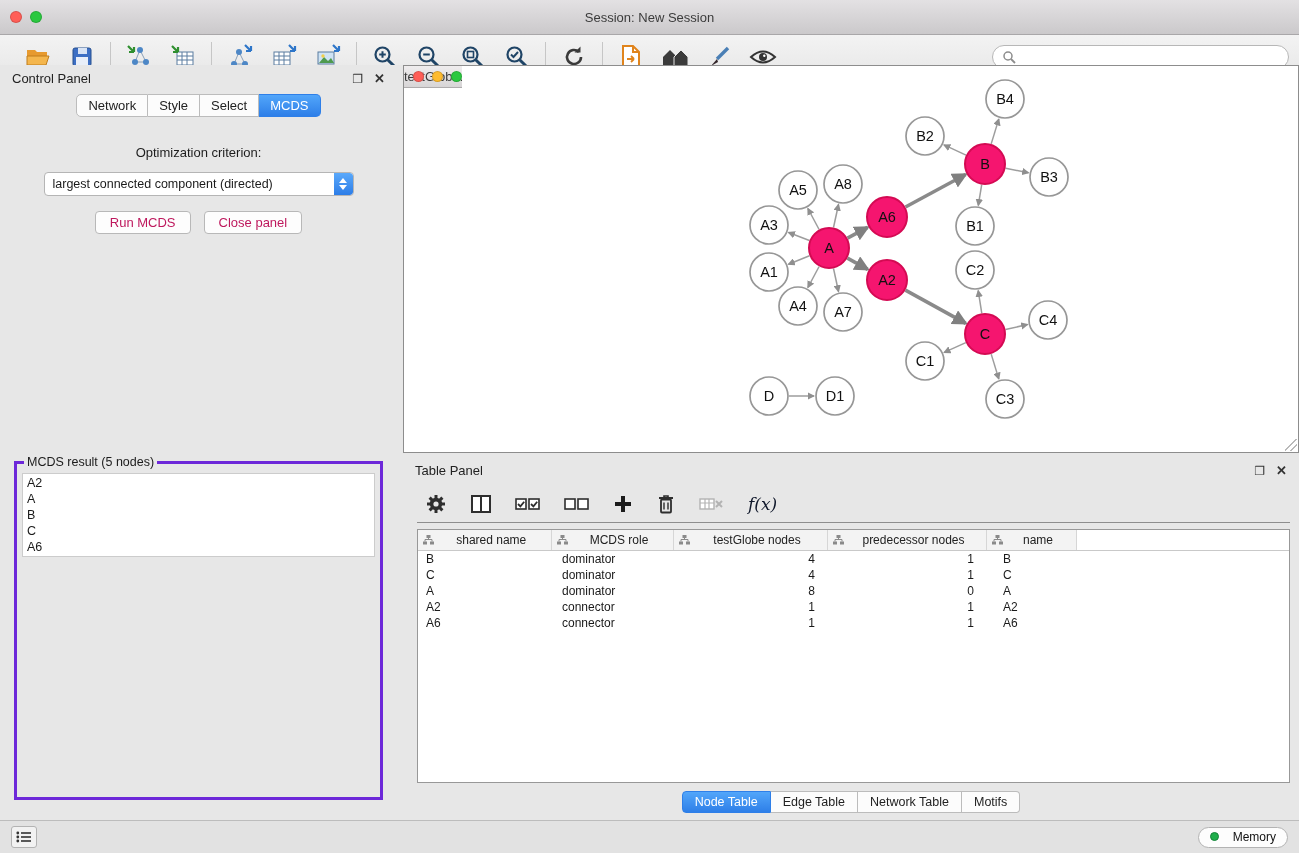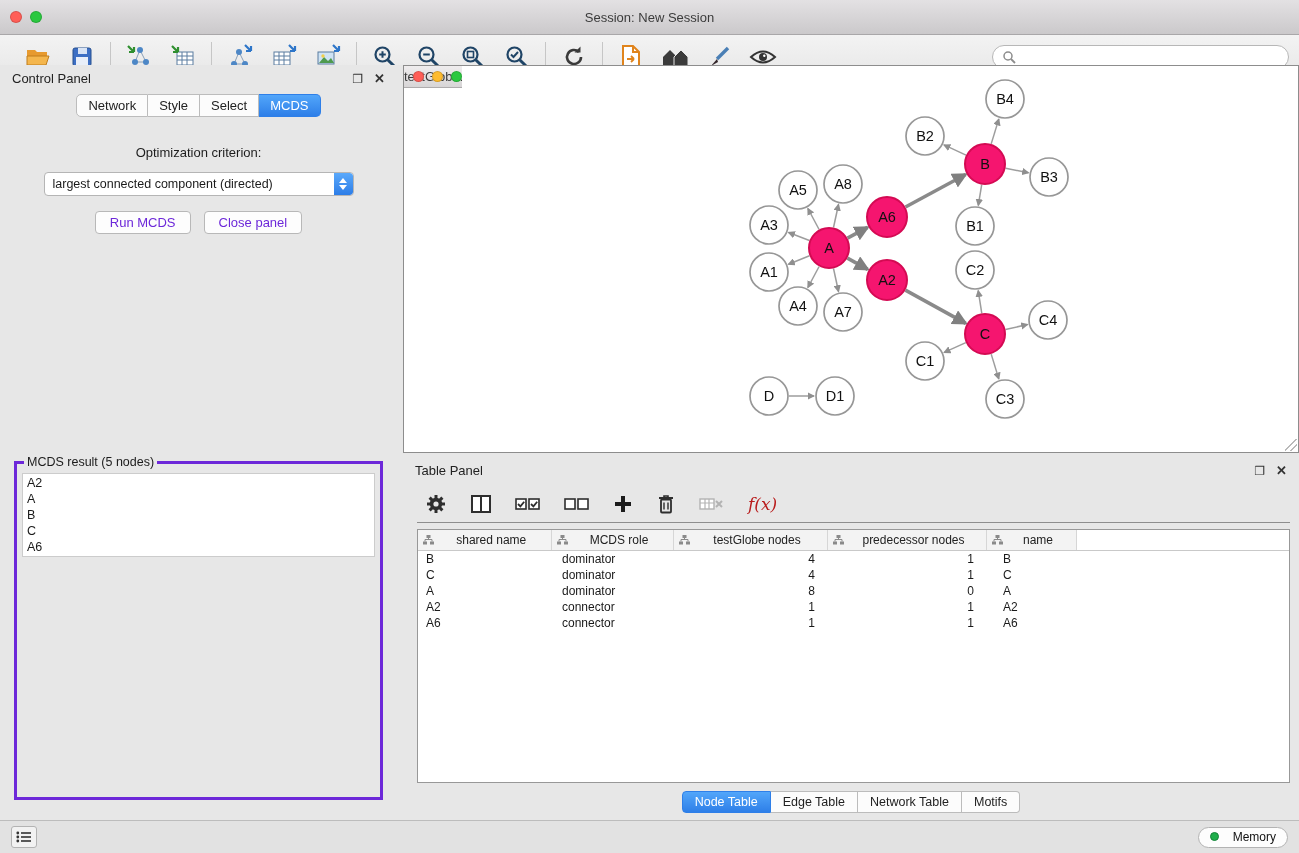--- a/index.html
+++ b/index.html
@@ -44,21 +44,21 @@
   .cp-tab:last-child { border-radius:0 5px 5px 0; }
   .cp-tab.active { background:linear-gradient(#52a6fa,#2e7fe8); border-color:#2e7fe8; color:#fff; }
   .cp-content { text-align:center; padding-top:18px; }
   .cp-label { font-size:13px; color:#1d1d1d; margin-bottom:12px; }
   .dropdown { width:310px; height:24px; margin:0 auto 15px; background:#fff; border:1px solid #b5b5b5; border-radius:4px; display:flex; align-items:center; overflow:hidden; }
   .dropdown .dd-text { flex:1; font-size:12.5px; text-align:left; padding:0 8px; white-space:nowrap; }
   .dd-stepper { width:19px; align-self:stretch; background:linear-gradient(#5aa9fb,#2d7de7); display:flex; flex-direction:column; align-items:center; justify-content:center; gap:2px; border-radius:0 3px 3px 0; }
   .tri-up { width:0; height:0; border-left:4px solid transparent; border-right:4px solid transparent; border-bottom:5px solid #fff; }
   .tri-down { width:0; height:0; border-left:4px solid transparent; border-right:4px solid transparent; border-top:5px solid #fff; }
   .cp-buttons { display:flex; justify-content:center; gap:13px; }
-  .btn { font-size:13px; padding:3px 14px; background:#fdfdfd; border:1px solid #b8b8b8; border-radius:4px; color:#6d28d9; }
+  .btn { font-size:13px; padding:3px 14px; background:#fdfdfd; border:1px solid #b8b8b8; border-radius:4px; color:#be185d; }
   .cp-spacer { flex:1; }
   .result-fieldset { margin:0 14px 20px; height:345px; border:3px solid #6d28d9; padding:4px 5px 7px; display:flex;justify-content:flex-end; }
   .result-fieldset legend { font-size:12.5px; color:#1b1b1b; padding:0 3px; margin-left:2px; }
   .result-list { flex:1; background:#fff; border:1px solid #cccccc; overflow:auto; font-size:12.5px; padding:1px 4px; text-align:left; }
   .result-line { line-height:16px; }
 
   
   .network-window { height:388px; border:1px solid #8d8d8d; background:#fff; display:flex; position:relative; }
   .net-titlebar { height:22px; background:linear-gradient(#efedee,#d7d5d6); border-bottom:1px solid #aeacad; position:relative; display:flex; align-items:center; }
   .net-titlebar .lights { padding-left:9px; }
@@ -71,21 +71,21 @@
   .node { fill:#ffffff; stroke:#979797; stroke-width:1.7; }
   .node.mcds { fill:#f5156f; stroke:#d40a53; stroke-width:2; }
   .node-label { font-size:14.5px; fill:#111; text-anchor:middle; font-family:"Liberation Sans",sans-serif; }
   .resize-grip { position:absolute; right:1px; bottom:1px; width:12px; height:12px;
     background:linear-gradient(135deg, transparent 45%, #b9b9b9 45%, #b9b9b9 52%, transparent 52%, transparent 70%, #b9b9b9 70%, #b9b9b9 77%, transparent 77%); }
 
   
   .table-panel { flex:1; display:flex; flex-direction:column; padding-top:4px; }
   .tp-toolbar { height:37px; margin:2px 9px 0 14px; display:flex; align-items:center; gap:23px; padding:0 8px; border-bottom:1px solid #8e8e8e; }
   .tp-tool { display:flex; align-items:center; justify-content:center; height:28px; }
-  .fx-label { font-family:"DejaVu Serif", serif; font-style:italic; font-size:17px; color:#b91c1c; }
+  .fx-label { font-family:"DejaVu Serif", serif; font-style:italic; font-size:17px; color:#0f172a; }
   .table-wrap { flex:1; margin:6px 9px 6px 14px; background:#fff; border:1px solid #989898; overflow:hidden; }
   table.node-table { width:100%; border-collapse:collapse; table-layout:fixed; font-size:12px; }
   table.node-table th { height:20px; background:#f3f3f3; border-right:1px solid #d6d6d6; border-bottom:1px solid #c9c9c9; font-weight:normal; font-size:12px; color:#222; position:relative; text-align:center; padding:0 4px 0 18px; overflow:hidden; white-space:nowrap; }
   table.node-table th.filler { background:#fff; border-right:none; }
   table.node-table th .th-ico { position:absolute; left:5px; top:5px; }
   table.node-table td { height:16px; line-height:16px; padding:0 8px; overflow:hidden; white-space:nowrap; }
   table.node-table td.num { text-align:right; padding-right:12px; }
   table.node-table td:nth-child(2) { padding-left:11px; }
   table.node-table td:nth-child(5) { padding-left:17px; }
   .tp-tabs { display:flex; justify-content:center; padding:2px 0 7px; }

